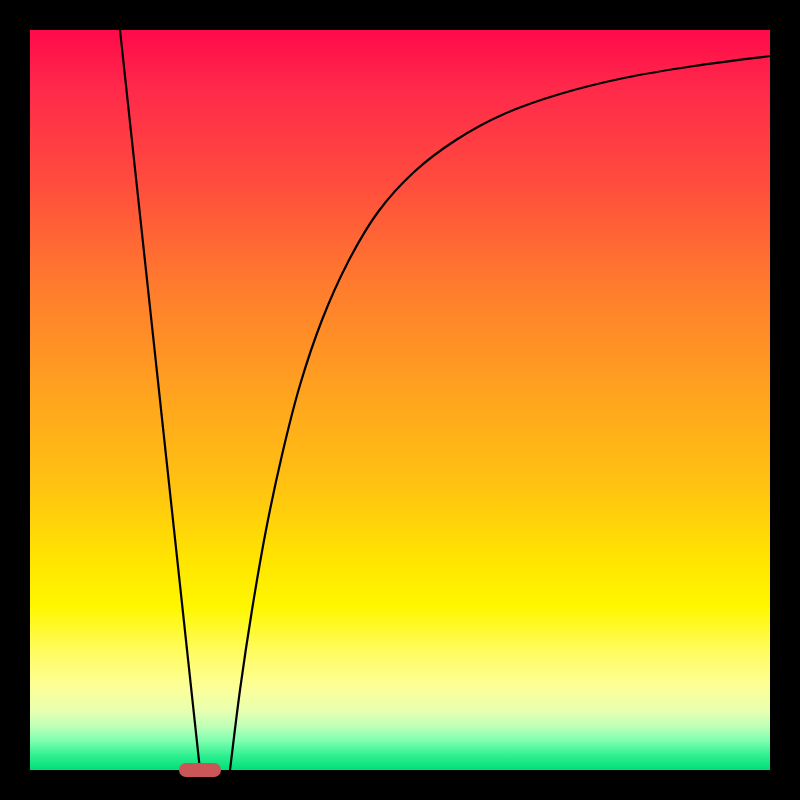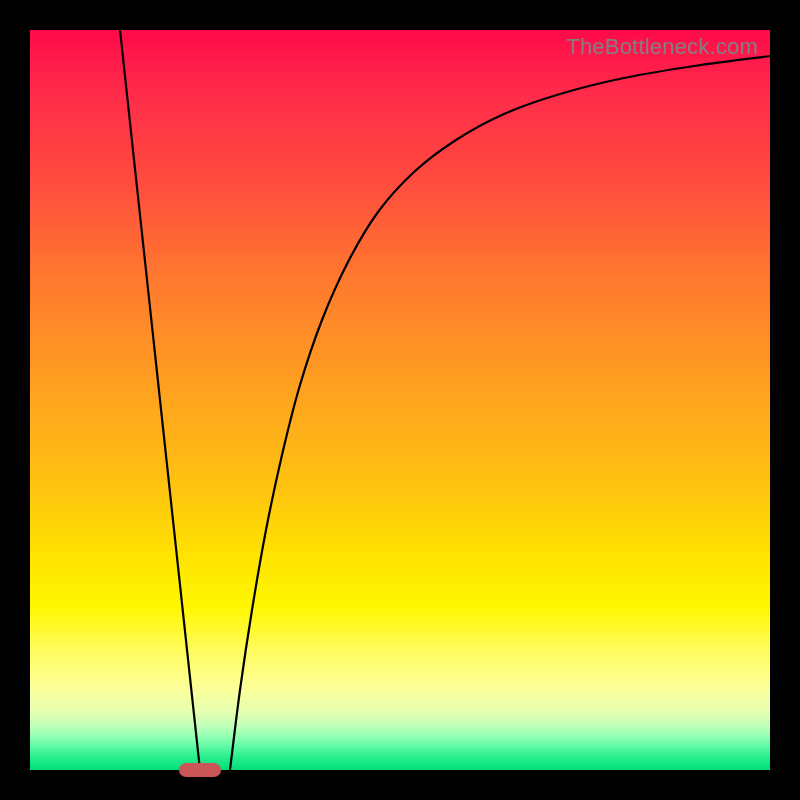--- a/index.html
+++ b/index.html
@@ -65,21 +65,20 @@
     background: #cb5658;
     border-radius: 8px;
   }
 </style>
 </head>
 <body>
 
 <div class="frame">
   <div class="plot-area">
 
-    <div class="watermark">TheBottleneck.com</div>
 
     <svg class="curve" viewBox="0 0 740 740" preserveAspectRatio="none">
       <path id="left-line" fill="none" stroke="#000" stroke-width="2.2" d="M 90 0 L 170 740"></path>
       <path id="right-curve" fill="none" stroke="#000" stroke-width="2.2" d="M 200 740 C 201.66666666666666 726.6666666666666, 206.33333333333334 686.6666666666666, 210 660 C 213.66666666666666 633.3333333333334, 217.66666666666666 606.6666666666666, 222 580 C 226.33333333333334 553.3333333333334, 231 525.8333333333334, 236 500 C 241 474.1666666666667, 246.33333333333334 449.1666666666667, 252 425 C 257.6666666666667 400.8333333333333, 263.3333333333333 377.5, 270 355 C 276.6666666666667 332.5, 284 310.5, 292 290 C 300 269.5, 308.6666666666667 250, 318 232 C 327.3333333333333 214, 337 197, 348 182 C 359 167, 371 154, 384 142 C 397 130, 411 119.66666666666667, 426 110 C 441 100.33333333333333, 456.6666666666667 91.66666666666667, 474 84 C 491.3333333333333 76.33333333333333, 510 70, 530 64 C 550 58, 571.6666666666666 52.666666666666664, 594 48 C 616.3333333333334 43.333333333333336, 639.6666666666666 39.666666666666664, 664 36 C 688.3333333333334 32.333333333333336, 727.3333333333334 27.666666666666668, 740 26"></path>
     </svg>
 
     <div class="marker" id="marker" style="left: 149px; bottom: -7px; width: 42px; height: 14px; background: rgb(203, 86, 88);"></div>
   </div>
 </div>
 

